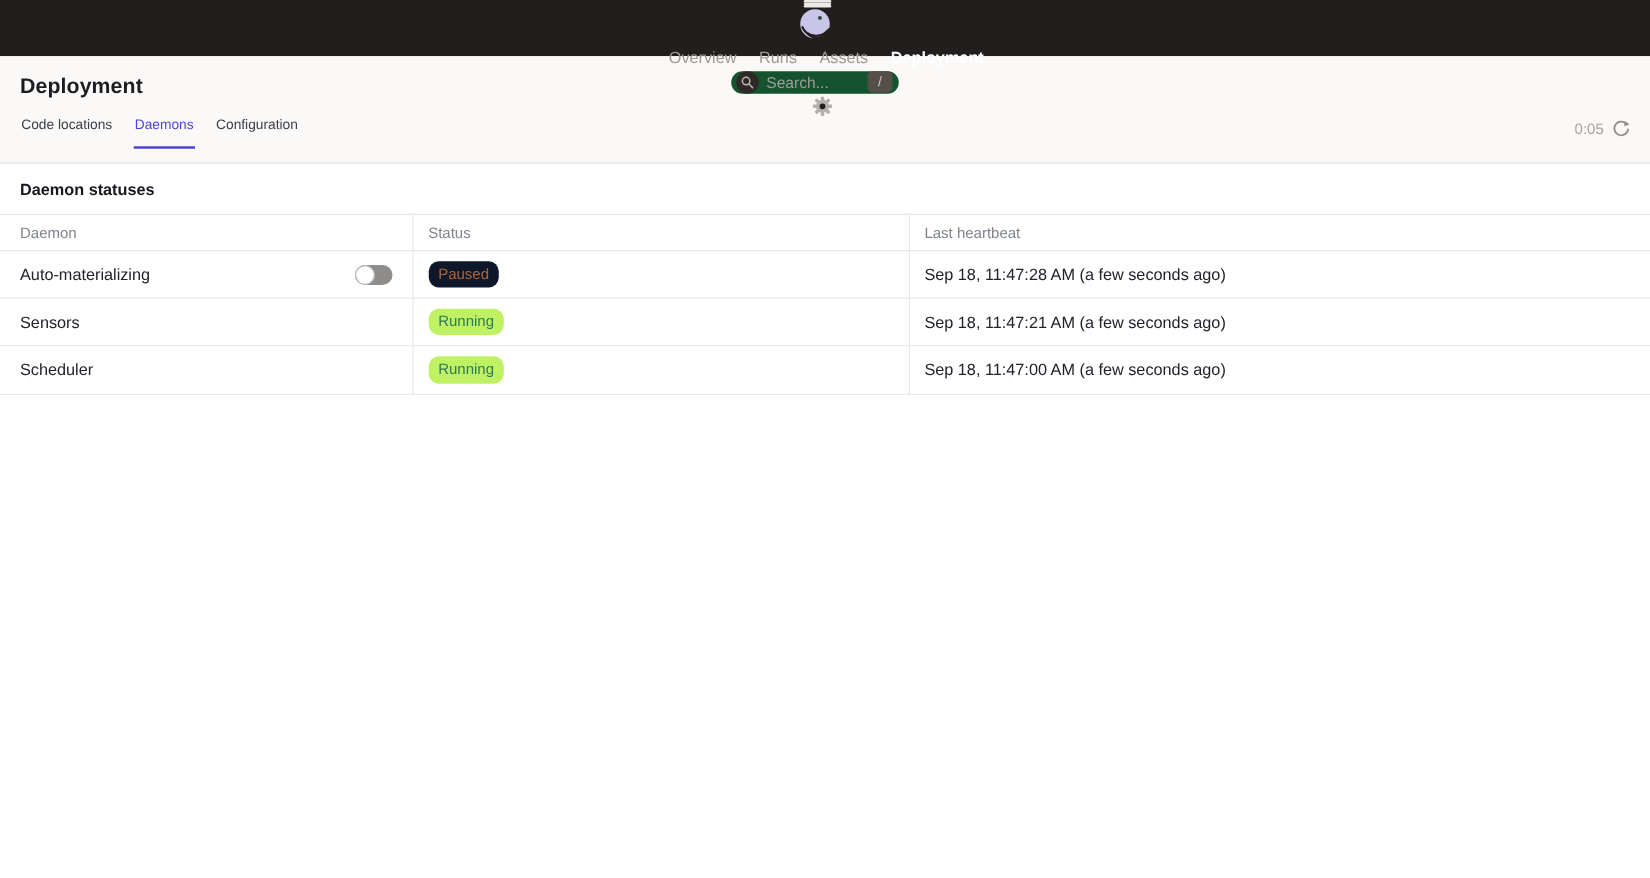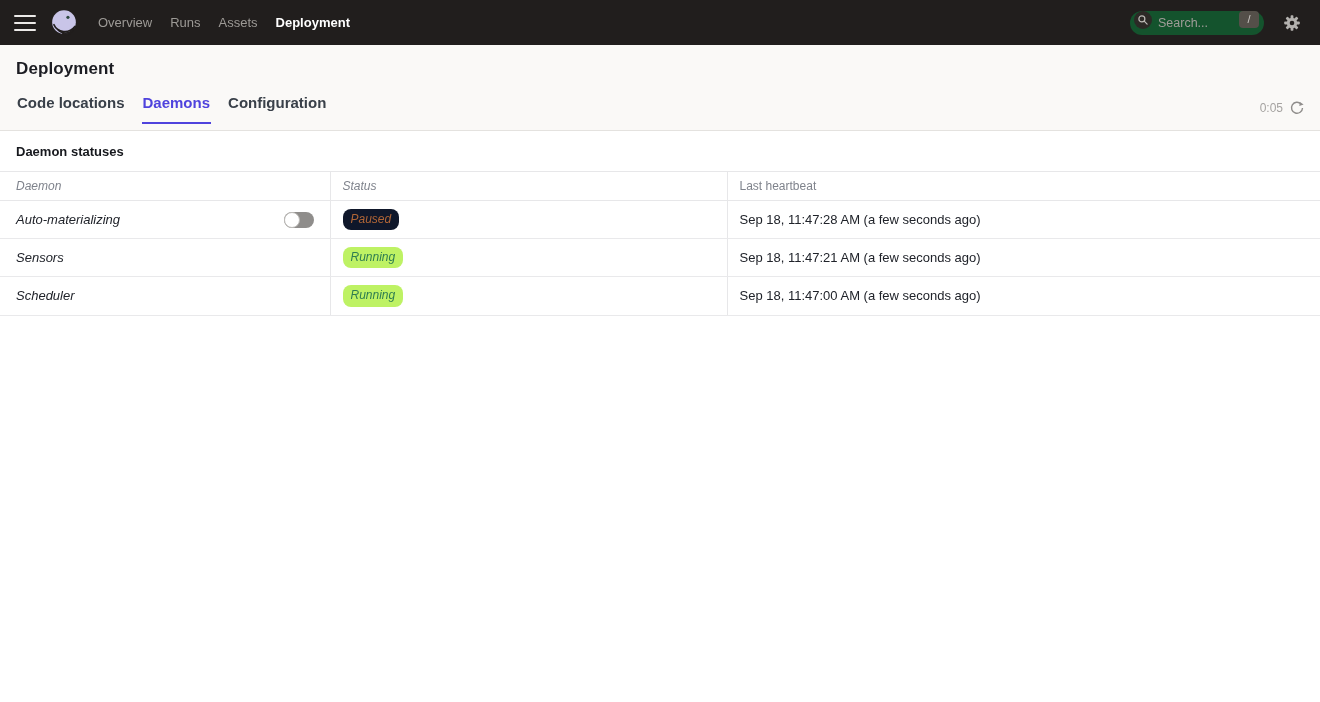--- a/index.html
+++ b/index.html
@@ -10,20 +10,21 @@
     color: #20232A;
   }
 
   
   .topbar {
     height: 45px;
     background: #211E1D;
     display: flex;
     align-items: center;
     padding: 0 12px 0 14px;
+    flex-direction: column;
   }
   .hamburger {
     width: 22px; height: 16px;
     display: flex; flex-direction: column; justify-content: space-between;
     background: none; border: none; cursor: pointer;
     margin-right: 14px;
   }
   .hamburger span { display: block; height: 2px; border-radius: 1px; background: #ECEAE8; }
   .logo-btn { background: none; border: none; cursor: pointer; margin-right: 18px; display: flex; align-items: center; }
   .nav { display: flex; align-items: center; gap: 14px; }
@@ -61,40 +62,40 @@
     background: #FAF9F7;
     border-bottom: 1px solid #E4E2DF;
     padding: 14px 16px 0 16px;
     height: 86px;
   }
   .page-title { font-size: 17px; font-weight: 700; color: #1C1D23; letter-spacing: .1px; }
   .tabs-row { display: flex; justify-content: space-between; align-items: flex-end; margin-top: 15px; }
   .tabs { display: flex; gap: 16px; }
   .tab {
     background: none; border: none; cursor: pointer;
-    font-family: inherit; font-size: 15px; font-weight: 700; color: #394049;
+    font-family: inherit; font-size: 11px; font-weight: 400; color: #394049;
     padding: 0 1px 11px 1px; border-bottom: 2px solid transparent;
   }
   .tab.active { color: #4F43DD; border-bottom-color: #4F43DD; }
   .refresh-area { display: flex; align-items: center; gap: 7px; padding: 0 0 9px 0; margin-left: 12px; }
   .timer-text { font-size: 12px; color: #A5A3A1; }
   .refresh-btn { background: none; border: none; cursor: pointer; display: flex; align-items: center; padding: 0; }
 
   
   .section-heading { padding: 13px 16px 12px 16px; font-size: 13px; font-weight: 700; color: #16181D; }
   table.daemon-table { width: 100%; border-collapse: collapse; table-layout: fixed; }
   .daemon-table col.c1 { width: 330px; }
   .daemon-table col.c2 { width: 397px; }
   .daemon-table thead th {
     border-top: 1px solid #E7E7E9;
     border-bottom: 1px solid #E7E7E9;
     font-size: 12px; font-weight: 400; color: #7F838C;
     text-align: left; padding: 7px 12px; height: 28px;
   }
-  .daemon-table th.col-divider, .daemon-table td.col-divider { border-right: 1px solid #E7E7E9; font-style: italic; }
+  .daemon-table th.col-divider, .daemon-table td.col-divider { border-right: 1px solid #E7E7E9; }
   .daemon-table td {
     border-bottom: 1px solid #E9E9EB;
     font-size: 13px; color: #20232A;
     padding: 8px 12px; height: 37px; vertical-align: middle;
   }
   .daemon-table th:first-child, .daemon-table td:first-child { padding-left: 16px; }
   .daemon-cell { display: flex; align-items: center; justify-content: space-between; }
 
   .toggle {
     position: relative; width: 30px; height: 16px; flex: none;

